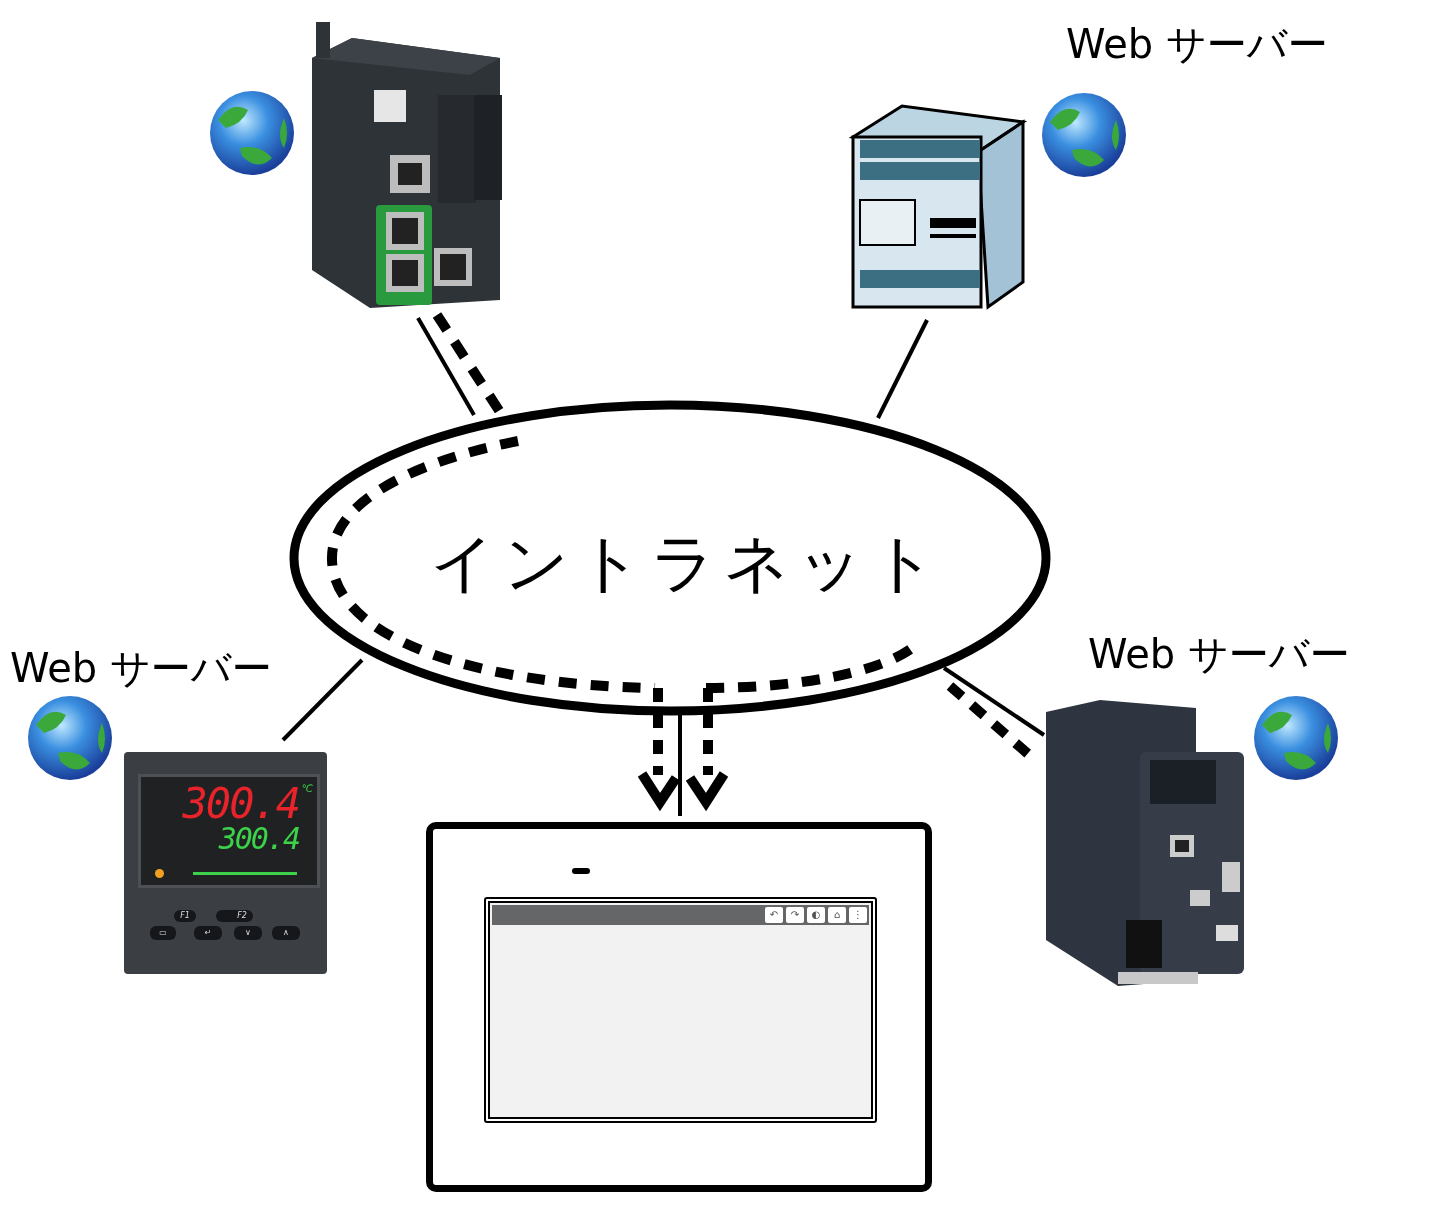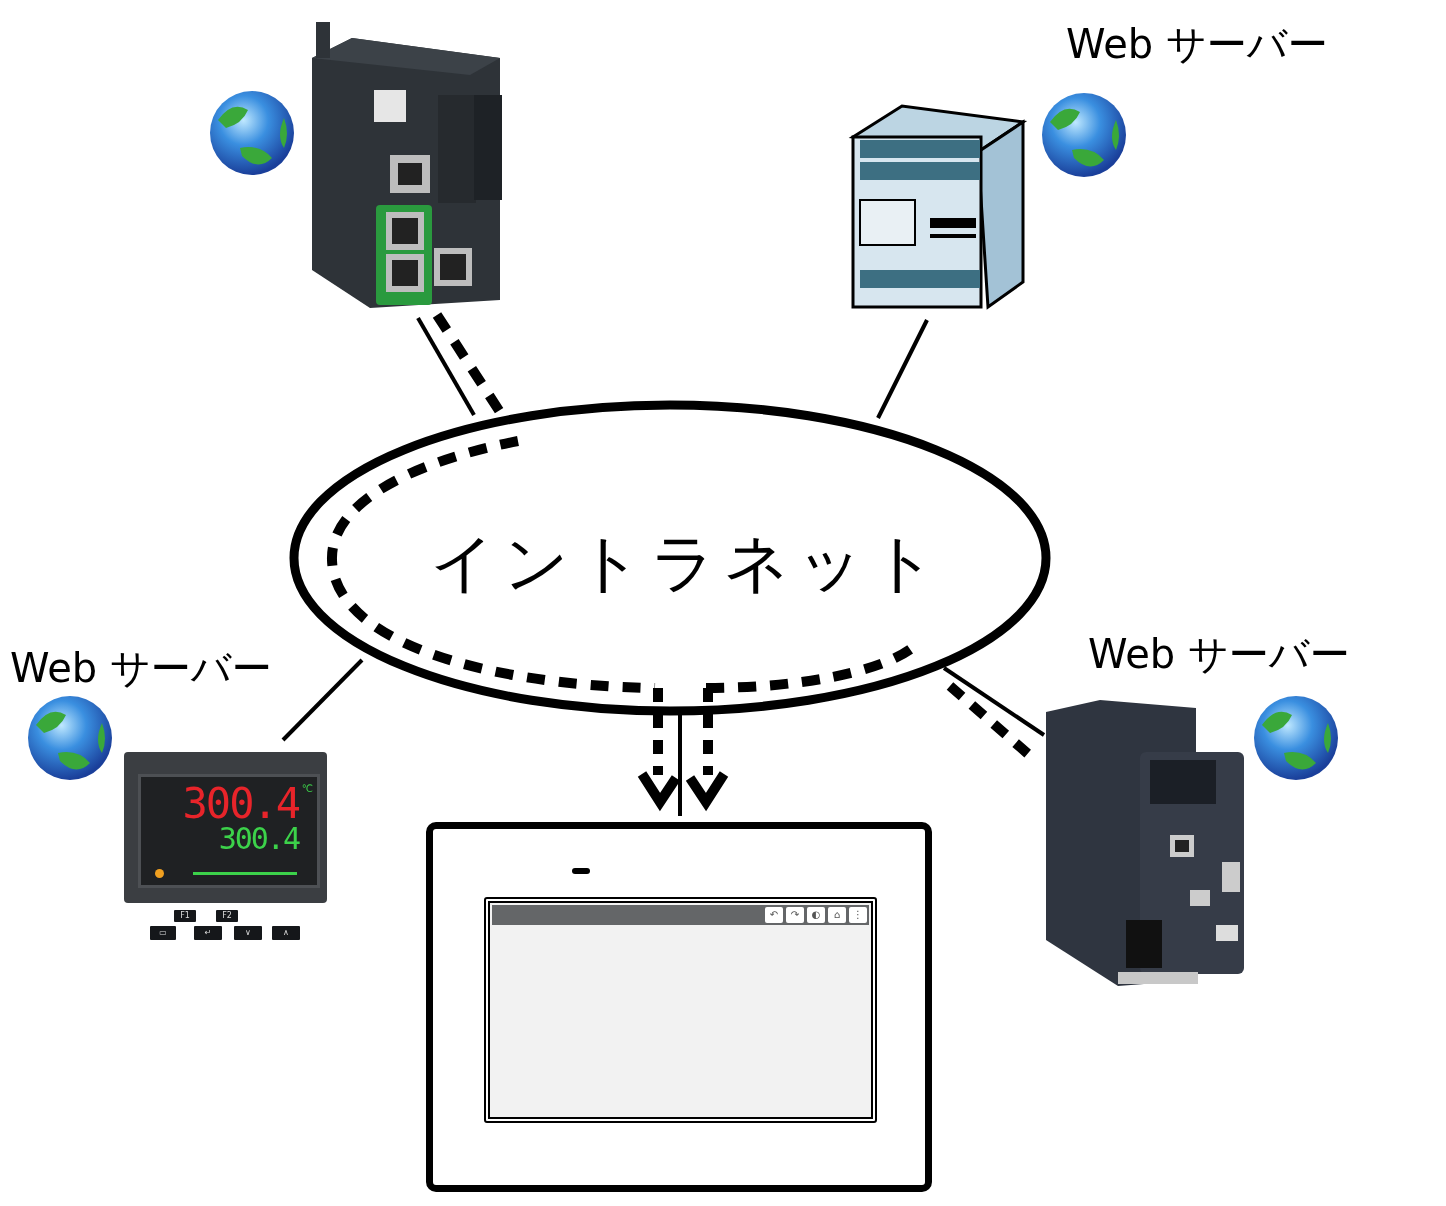--- a/index.html
+++ b/index.html
@@ -8,28 +8,28 @@
     svg.full { position: absolute; left: 0; top: 0; }
     .cloud-label { position: absolute; left: 430px; top: 520px; font-size: 64px; letter-spacing: 8px; font-family: "DejaVu Sans", sans-serif; color:#000; }
     
     .hmi { position: absolute; left: 426px; top: 822px; width: 506px; height: 370px; border: 7px solid #000; border-radius: 10px; box-sizing: border-box; background: #fff; }
     .hmi-sensor { position: absolute; left: 572px; top: 868px; width: 18px; height: 6px; background: #000; border-radius: 3px; }
     .hmi-screen-outer { position: absolute; left: 484px; top: 897px; width: 393px; height: 226px; border: 2px solid #000; border-radius: 3px; box-sizing: border-box; background: #fff; }
     .hmi-screen { position: absolute; left: 488px; top: 901px; width: 385px; height: 218px; border: 2px solid #000; box-sizing: border-box; background: #f2f2f2; }
     .hmi-bar { position: absolute; left: 2px; top: 2px; right: 2px; height: 20px; background: #646668; }
     .hmi-btn { position: absolute; top: 2px; width: 18px; height: 16px; background: #fff; border-radius: 2px; font-size: 10px; line-height: 16px; text-align: center; color: #555; }
     
-    .tc { position: absolute; left: 124px; top: 752px; width: 203px; height: 151px; background: #3b3e42; border-radius: 4px; }
+    .tc { position: absolute; left: 124px; top: 752px; width: 203px; height: 222px; background: #3b3e42; border-radius: 4px; font-style: italic; }
     .tc-screen { position: absolute; left: 14px; top: 22px; width: 176px; height: 108px; background: #1f2123; border: 3px solid #4d5054; }
     .tc-pv { position: absolute; right: 18px; top: 2px; font-family: "DejaVu Sans Mono", monospace; font-size: 42px; color: #e8242a; letter-spacing: -2px; }
     .tc-unit { position: absolute; right: 4px; top: 6px; font-size: 10px; color: #3cd24a; }
     .tc-sv { position: absolute; right: 18px; top: 44px; font-family: "DejaVu Sans Mono", monospace; font-size: 30px; color: #3cd24a; letter-spacing: -2px; }
     .tc-bargraph { position: absolute; left: 52px; bottom: 10px; width: 104px; height: 3px; background: #3cd24a; }
     .tc-dot { position: absolute; left: 14px; bottom: 7px; width: 9px; height: 9px; border-radius: 50%; background: #f0a020; }
-    .tc-key { position: absolute; background: #15171a; color: #ddd; font-size: 8px; text-align: center; border-radius: 1px; }
+    .tc-key { position: absolute; background: #15171a; color: #ddd; font-size: 8px; text-align: center; border-radius: 6px; }
   </style>
 </head>
 <body>
 
 <svg class="full" width="1446" height="1206">
 
   <line x1="418" y1="318" x2="474" y2="415" stroke="#000" stroke-width="4"></line>
   <line x1="437" y1="315" x2="500" y2="412" stroke="#000" stroke-width="10" stroke-dasharray="18 14"></line>
 
   <line x1="927" y1="320" x2="878" y2="418" stroke="#000" stroke-width="4"></line>
@@ -128,21 +128,21 @@
 
 <div class="tc">
   <div class="tc-screen">
     <div class="tc-pv">300.4</div>
     <div class="tc-unit">℃</div>
     <div class="tc-sv">300.4</div>
     <div class="tc-dot"></div>
     <div class="tc-bargraph"></div>
   </div>
   <div class="tc-key" style="left:50px; top:158px; width:22px; height:12px; line-height:12px;">F1</div>
-  <div class="tc-key" style="left:92px; top:158px; width:22px; height:12px; line-height:12px;">F2</div>
+  <div class="tc-key" style="left:92px; top:158px; width:22px; height:12px; line-height:12px;padding-left:15px;">F2</div>
   <div class="tc-key" style="left:26px; top:174px; width:26px; height:14px; line-height:14px;">▭</div>
   <div class="tc-key" style="left:70px; top:174px; width:28px; height:14px; line-height:14px;">↵</div>
   <div class="tc-key" style="left:110px; top:174px; width:28px; height:14px; line-height:14px;">∨</div>
   <div class="tc-key" style="left:148px; top:174px; width:28px; height:14px; line-height:14px;">∧</div>
 </div>
 
 <div class="hmi"></div>
 <div class="hmi-sensor"></div>
 <div class="hmi-screen-outer"></div>
 <div class="hmi-screen">

